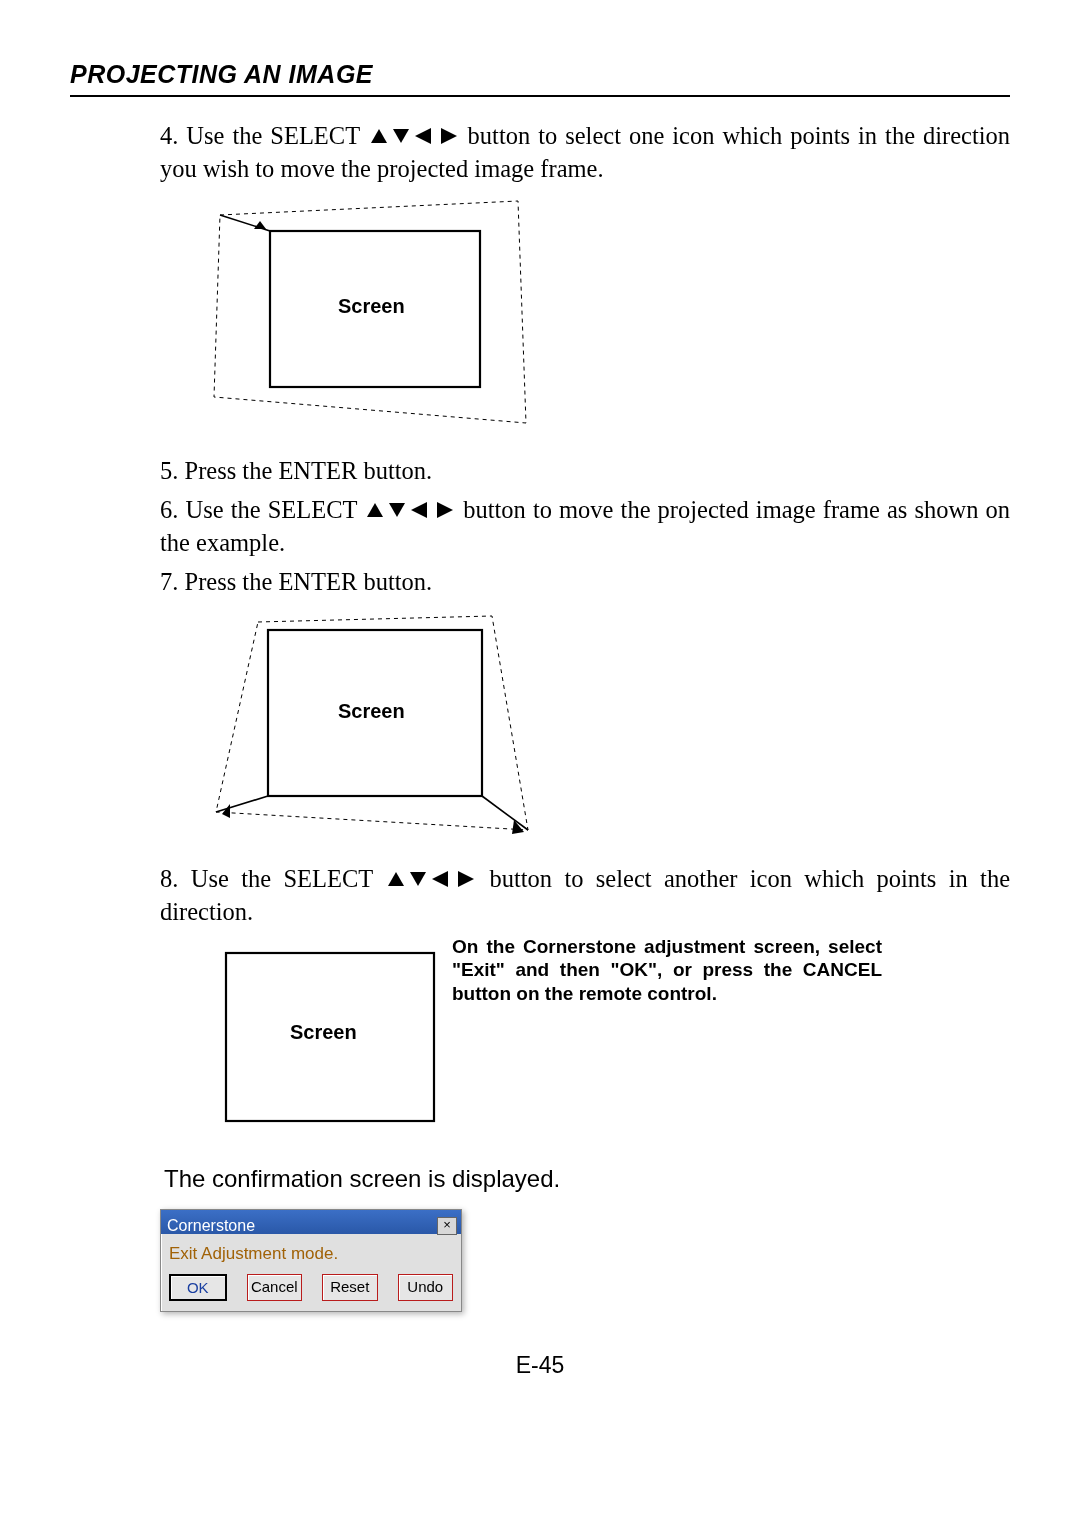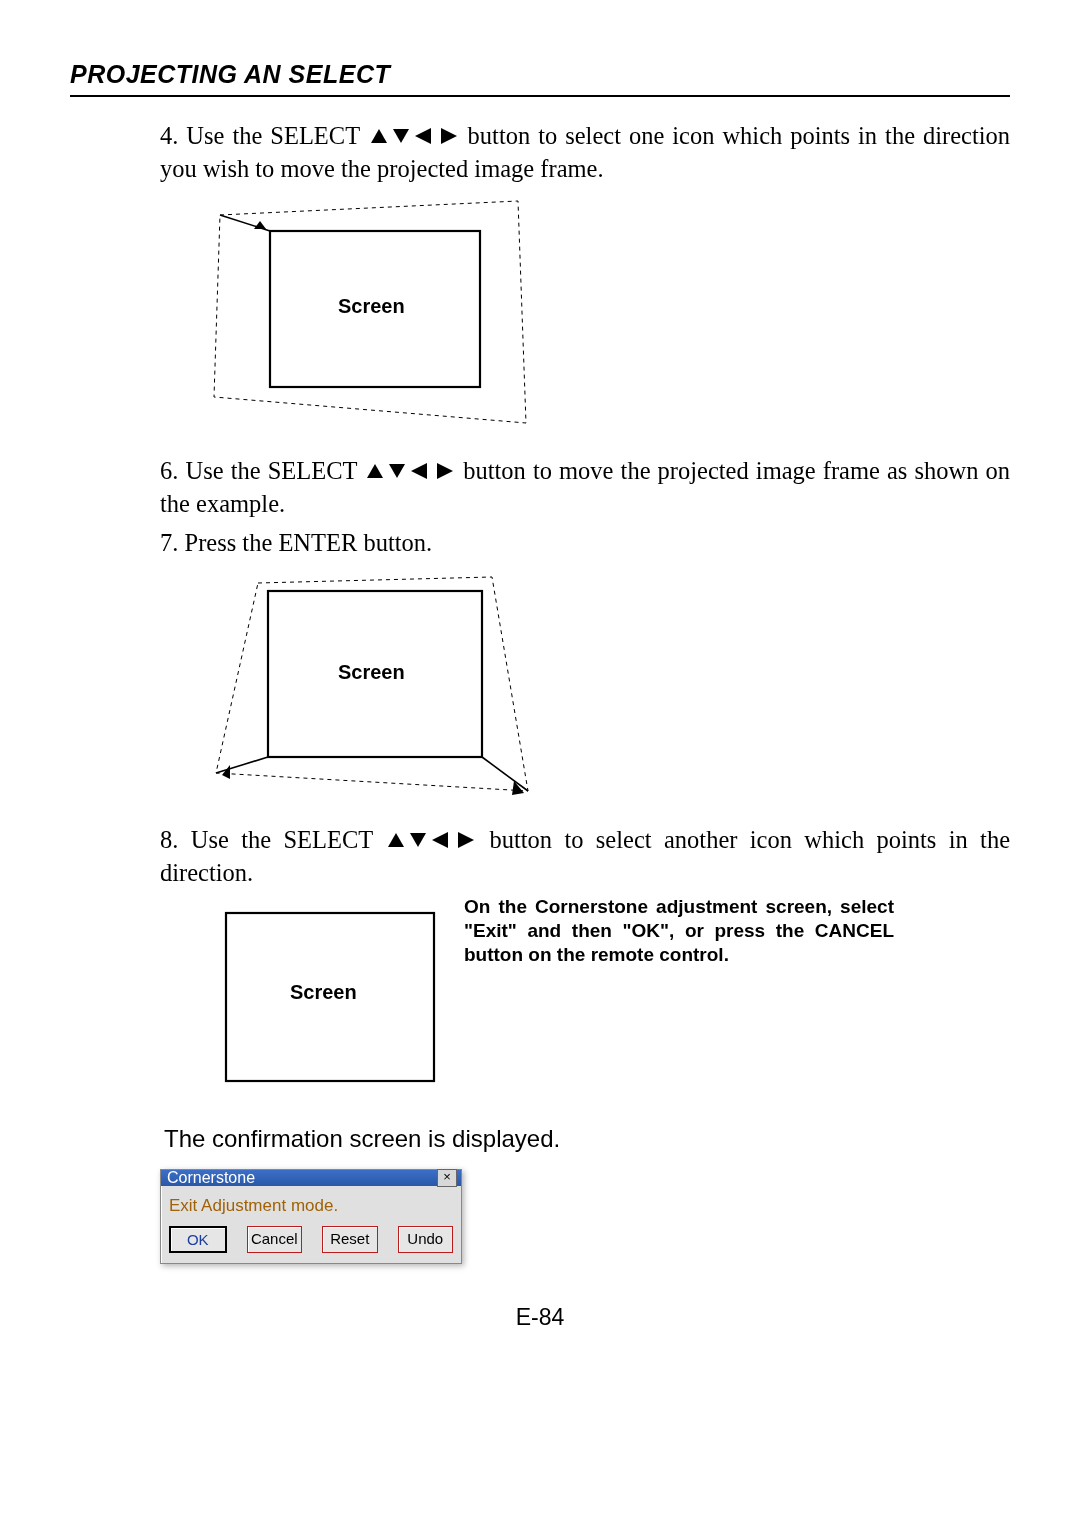--- a/index.html
+++ b/index.html
@@ -44,21 +44,21 @@
     margin: 10px 0 20px 48px;
   }
   .fig-box-only {
     margin: 12px 0 22px 60px;
   }
   .side-note {
     font-family: Arial, Helvetica, sans-serif;
     font-weight: bold;
     font-size: 19px;
     line-height: 1.25;
-    margin-left: 24px;
+    margin-left: 12px;
     max-width: 430px;
     text-align: justify;
   }
   .row {
     display: flex;
     align-items: flex-start;
   }
   .confirm-line {
     font-family: Arial, Helvetica, sans-serif;
     font-size: 24px;
@@ -79,21 +79,21 @@
     font-family: Tahoma, Arial, sans-serif;
     font-size: 17px;
   }
   .dialog-title {
     display: flex;
     align-items: center;
     justify-content: space-between;
     background: linear-gradient(#3b6fc6, #2a58a8);
     color: #fff;
     height: 16px;
-    padding: 0 4px 0 6px;
+    padding: 8px 4px 0 6px;
     font-size: 16px;
     gap: 44px;
   }
   .dialog-title .x {
     width: 18px; height: 16px;
     background: #d8d8d8;
     color:#000;
     border:1px solid #666;
     font-size:13px;
     line-height:13px;
@@ -120,21 +120,21 @@
   }
   .dlg-btn.primary {
     border:2px solid #000;
     color:#1a3fa0;
   }
 </style>
 </head>
 <body>
 
 <div class="page">
-  <div class="section-title">PROJECTING AN SELECT</div>
+  <div class="section-title">PROJECTING AN IMAGE</div>
   <div class="hr"></div>
 
   <div class="step-block">
 
     <div class="step" style="text-align:justify;">
       <span>4.</span>
       <span>Use the SELECT </span><span class="arrows">
         <svg width="92" height="20" viewBox="0 0 92 20">
           <polygon points="11,3 3,17 19,17" fill="#000"></polygon>
           <polygon points="33,17 25,3 41,3" fill="#000"></polygon>
@@ -147,20 +147,24 @@
     <div class="fig-wrap">
       <svg width="330" height="235" viewBox="0 0 330 235">
         <polygon points="12,20 310,6 318,228 6,202" fill="none" stroke="#000" stroke-width="1" stroke-dasharray="4 4"></polygon>
         <rect x="62" y="36" width="210" height="156" fill="none" stroke="#000" stroke-width="2.2"></rect>
         <line x1="12" y1="20" x2="62" y2="36" stroke="#000" stroke-width="1.6"></line>
         <polygon points="58,34 52,26 46,34" fill="#000"></polygon>
         <text x="130" y="118" font-family="Arial" font-weight="bold" font-size="20">Screen</text>
       </svg>
     </div>
 
+    <div class="step">
+      <span>5.</span>
+      <span>Press the ENTER button.</span>
+    </div>
 
     <div class="step" style="text-align:justify;">
       <span>6.</span>
       <span>Use the SELECT </span><span class="arrows">
         <svg width="92" height="20" viewBox="0 0 92 20">
           <polygon points="11,3 3,17 19,17" fill="#000"></polygon>
           <polygon points="33,17 25,3 41,3" fill="#000"></polygon>
           <polygon points="47,10 63,2 63,18" fill="#000"></polygon>
           <polygon points="89,10 73,2 73,18" fill="#000"></polygon>
         </svg>
@@ -217,14 +221,14 @@
       <div class="dialog-buttons">
         <div class="dlg-btn primary">OK</div>
         <div class="dlg-btn">Cancel</div>
         <div class="dlg-btn">Reset</div>
         <div class="dlg-btn">Undo</div>
       </div>
     </div>
 
   </div>
 
-  <div class="page-num">E-84</div>
+  <div class="page-num">E-45</div>
 </div>
 
 </body></html>

